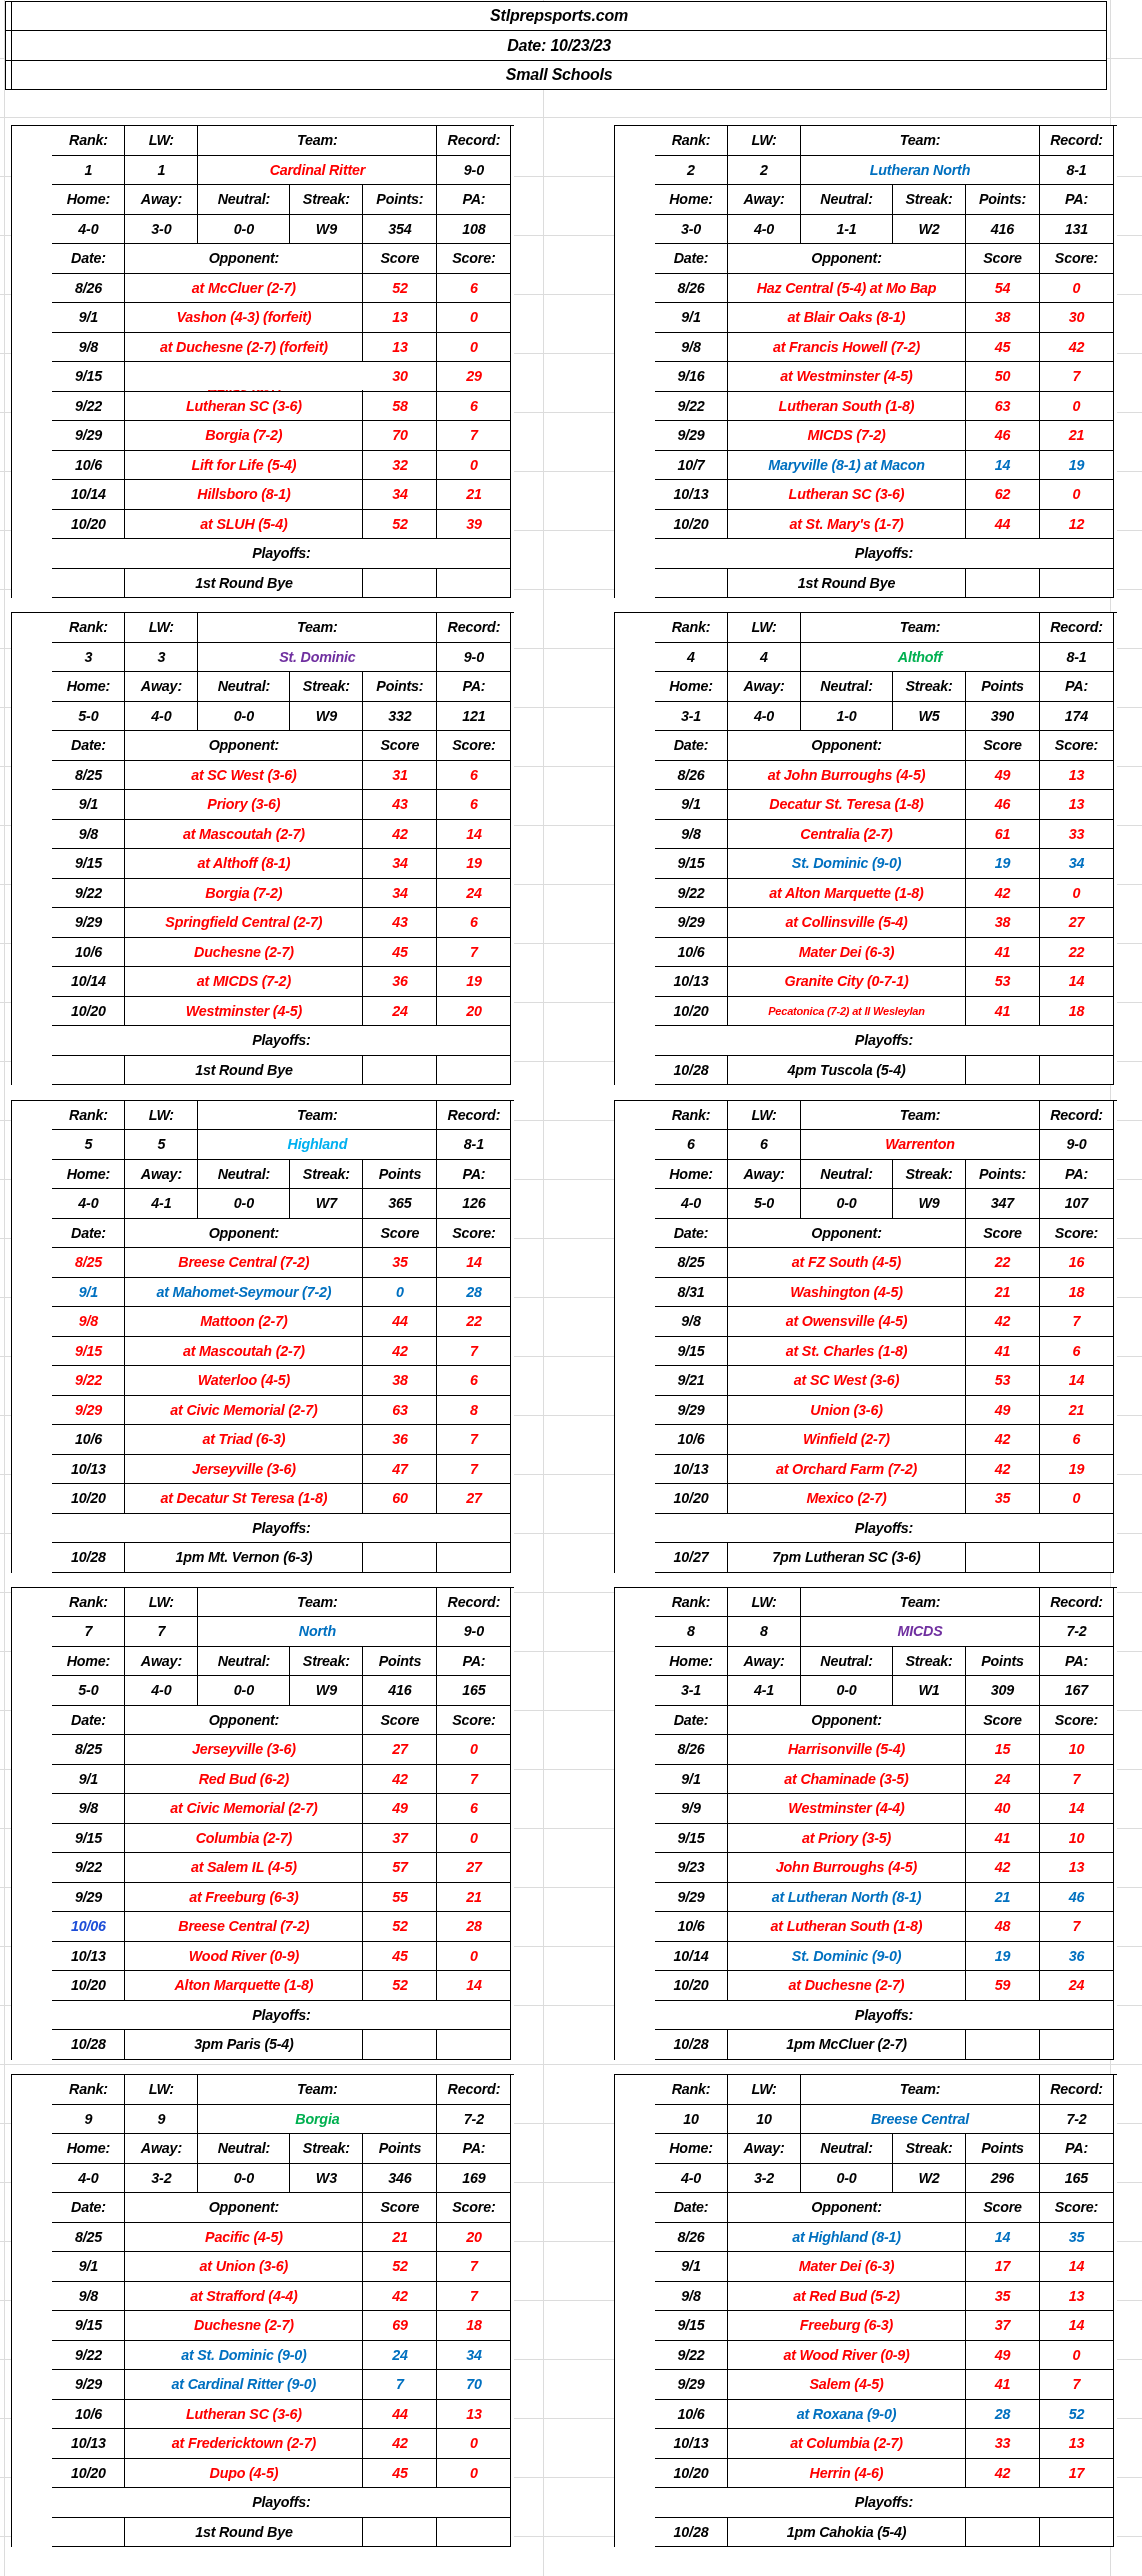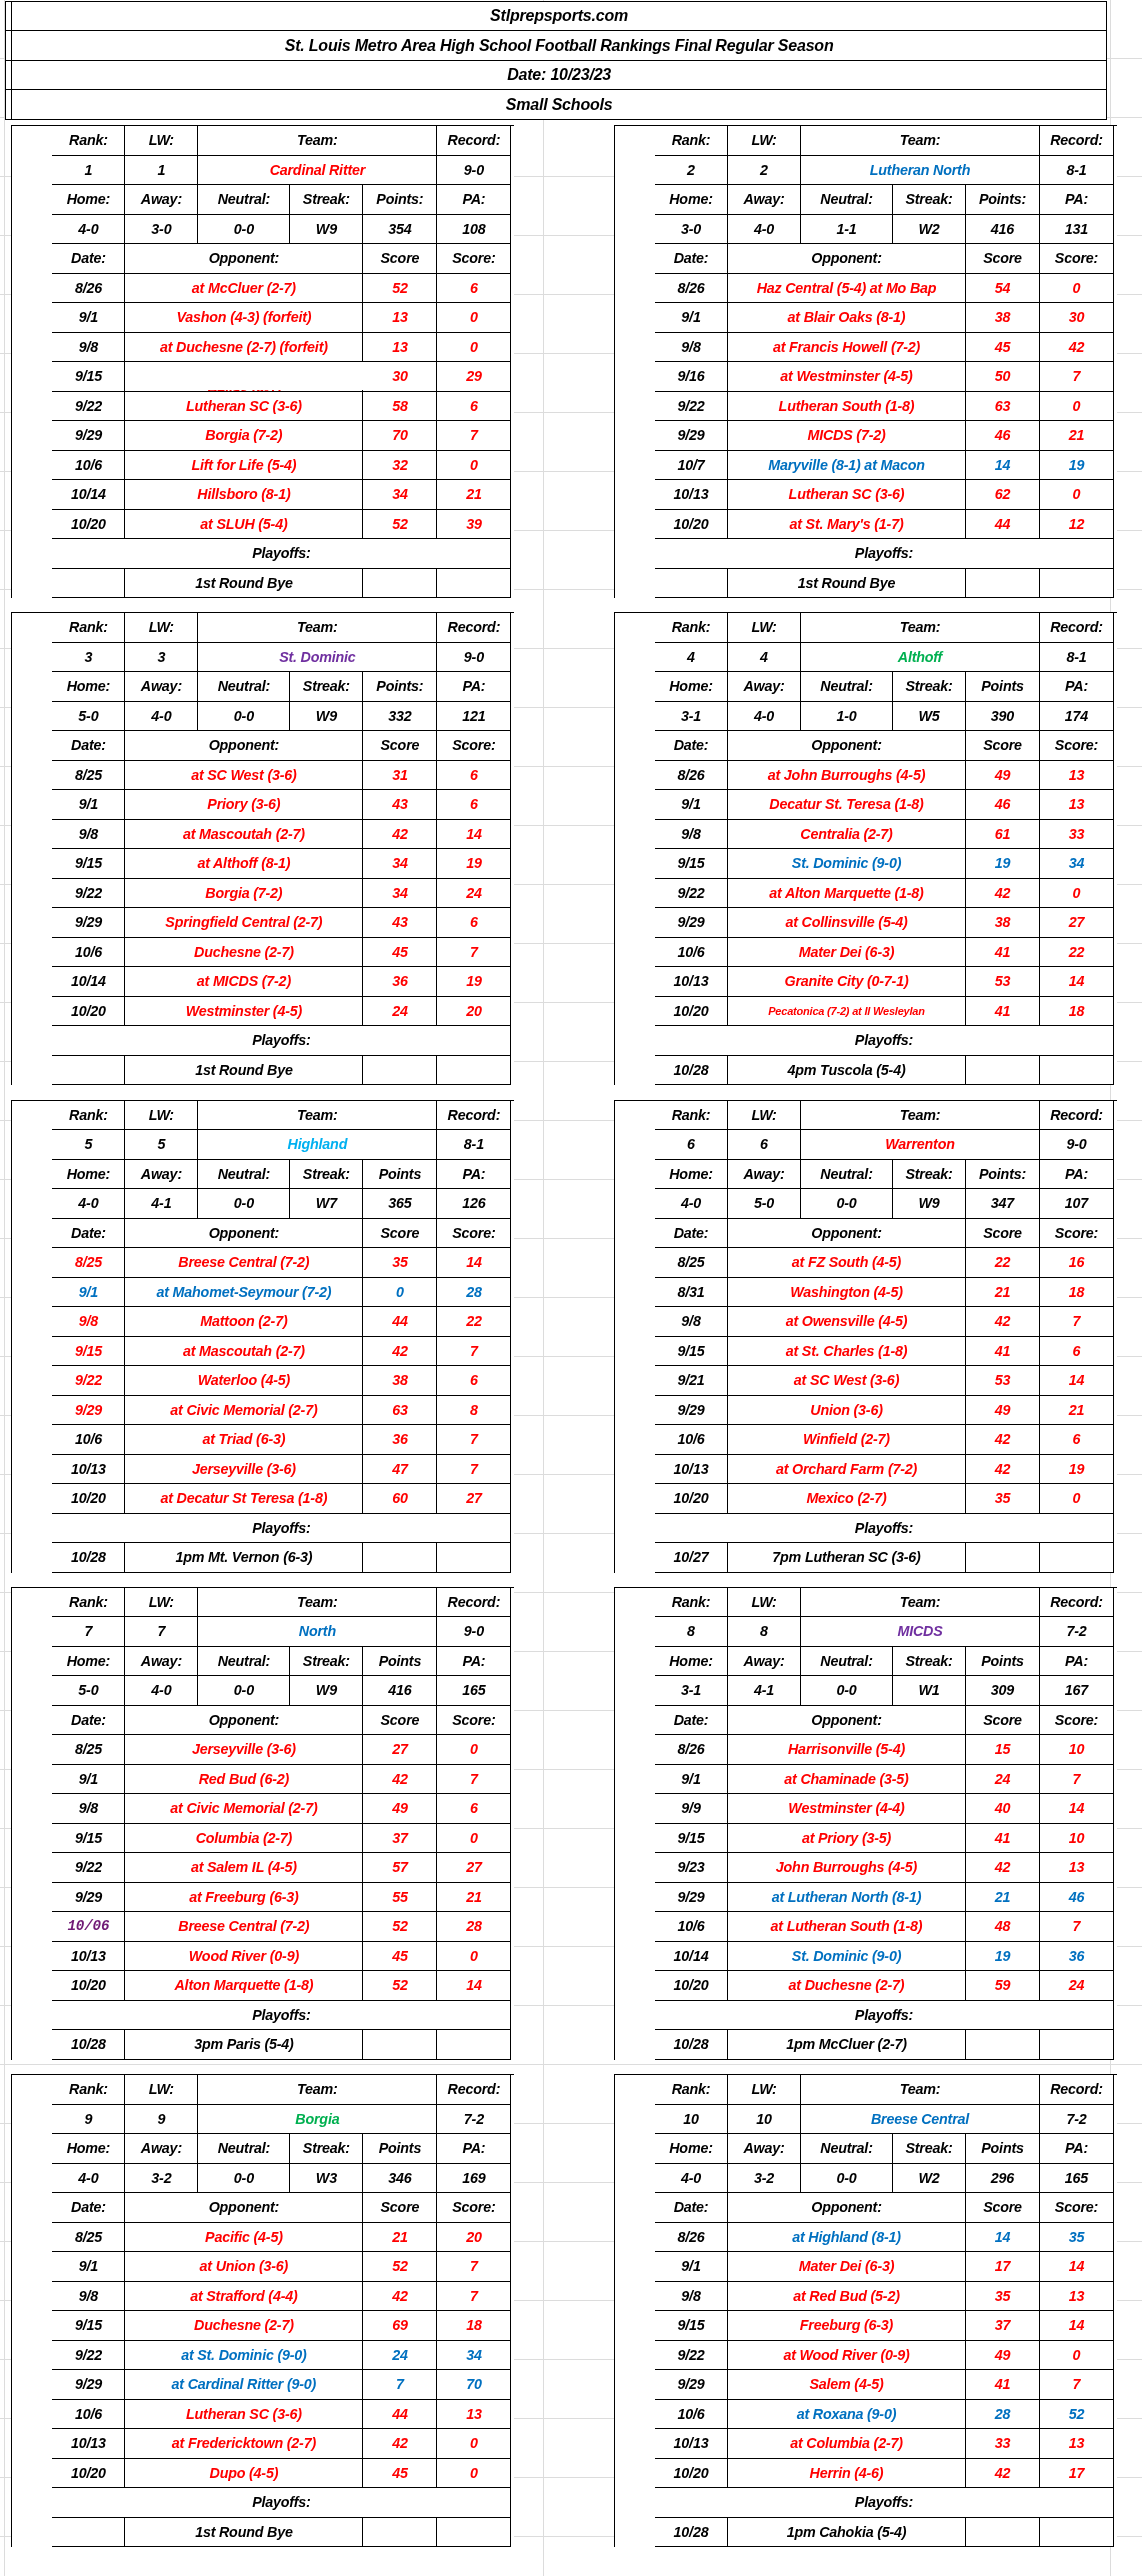--- a/index.html
+++ b/index.html
@@ -54,24 +54,20 @@
 <div class="vline" style="left:543px"></div>
 <div class="vline" style="left:1110px"></div>
 
 <div class="header-block">
   <div class="header-row">
     <div class="header-sliver"></div>
     <div class="header-main">Stlprepsports.com</div>
   </div>
   <div class="header-row">
     <div class="header-sliver"></div>
-    <div class="header-main">St. Louis Metro Area High School Football Rankings Final Regular Season</div>
-  </div>
-  <div class="header-row">
-    <div class="header-sliver"></div>
     <div class="header-main">Date: 10/23/23</div>
   </div>
   <div class="header-row">
     <div class="header-sliver"></div>
     <div class="header-main">Small Schools</div>
   </div>
 </div>
 
 <div class="col col-left" id="col-left">
     <div class="card">
@@ -317,21 +313,21 @@
       <div class="c" style="color: rgb(255, 0, 0);">37</div>
       <div class="c" style="color: rgb(255, 0, 0);">0</div>
       <div class="c" style="color: rgb(0, 0, 0);">9/22</div>
       <div class="c span3" style="color: rgb(255, 0, 0);">at Salem IL (4-5)</div>
       <div class="c" style="color: rgb(255, 0, 0);">57</div>
       <div class="c" style="color: rgb(255, 0, 0);">27</div>
       <div class="c" style="color: rgb(0, 0, 0);">9/29</div>
       <div class="c span3" style="color: rgb(255, 0, 0);">at Freeburg (6-3)</div>
       <div class="c" style="color: rgb(255, 0, 0);">55</div>
       <div class="c" style="color: rgb(255, 0, 0);">21</div>
-      <div class="c" style="color: #701a75; font-family: Liberation Mono, monospace;">10/06</div>
+      <div class="c" style="color: #1d4ed8;">10/06</div>
       <div class="c span3" style="color: rgb(255, 0, 0);">Breese Central (7-2)</div>
       <div class="c" style="color: rgb(255, 0, 0);">52</div>
       <div class="c" style="color: rgb(255, 0, 0);">28</div>
       <div class="c" style="color: rgb(0, 0, 0);">10/13</div>
       <div class="c span3" style="color: rgb(255, 0, 0);">Wood River (0-9)</div>
       <div class="c" style="color: rgb(255, 0, 0);">45</div>
       <div class="c" style="color: rgb(255, 0, 0);">0</div>
       <div class="c" style="color: rgb(0, 0, 0);">10/20</div>
       <div class="c span3" style="color: rgb(255, 0, 0);">Alton Marquette (1-8)</div>
       <div class="c" style="color: rgb(255, 0, 0);">52</div>

